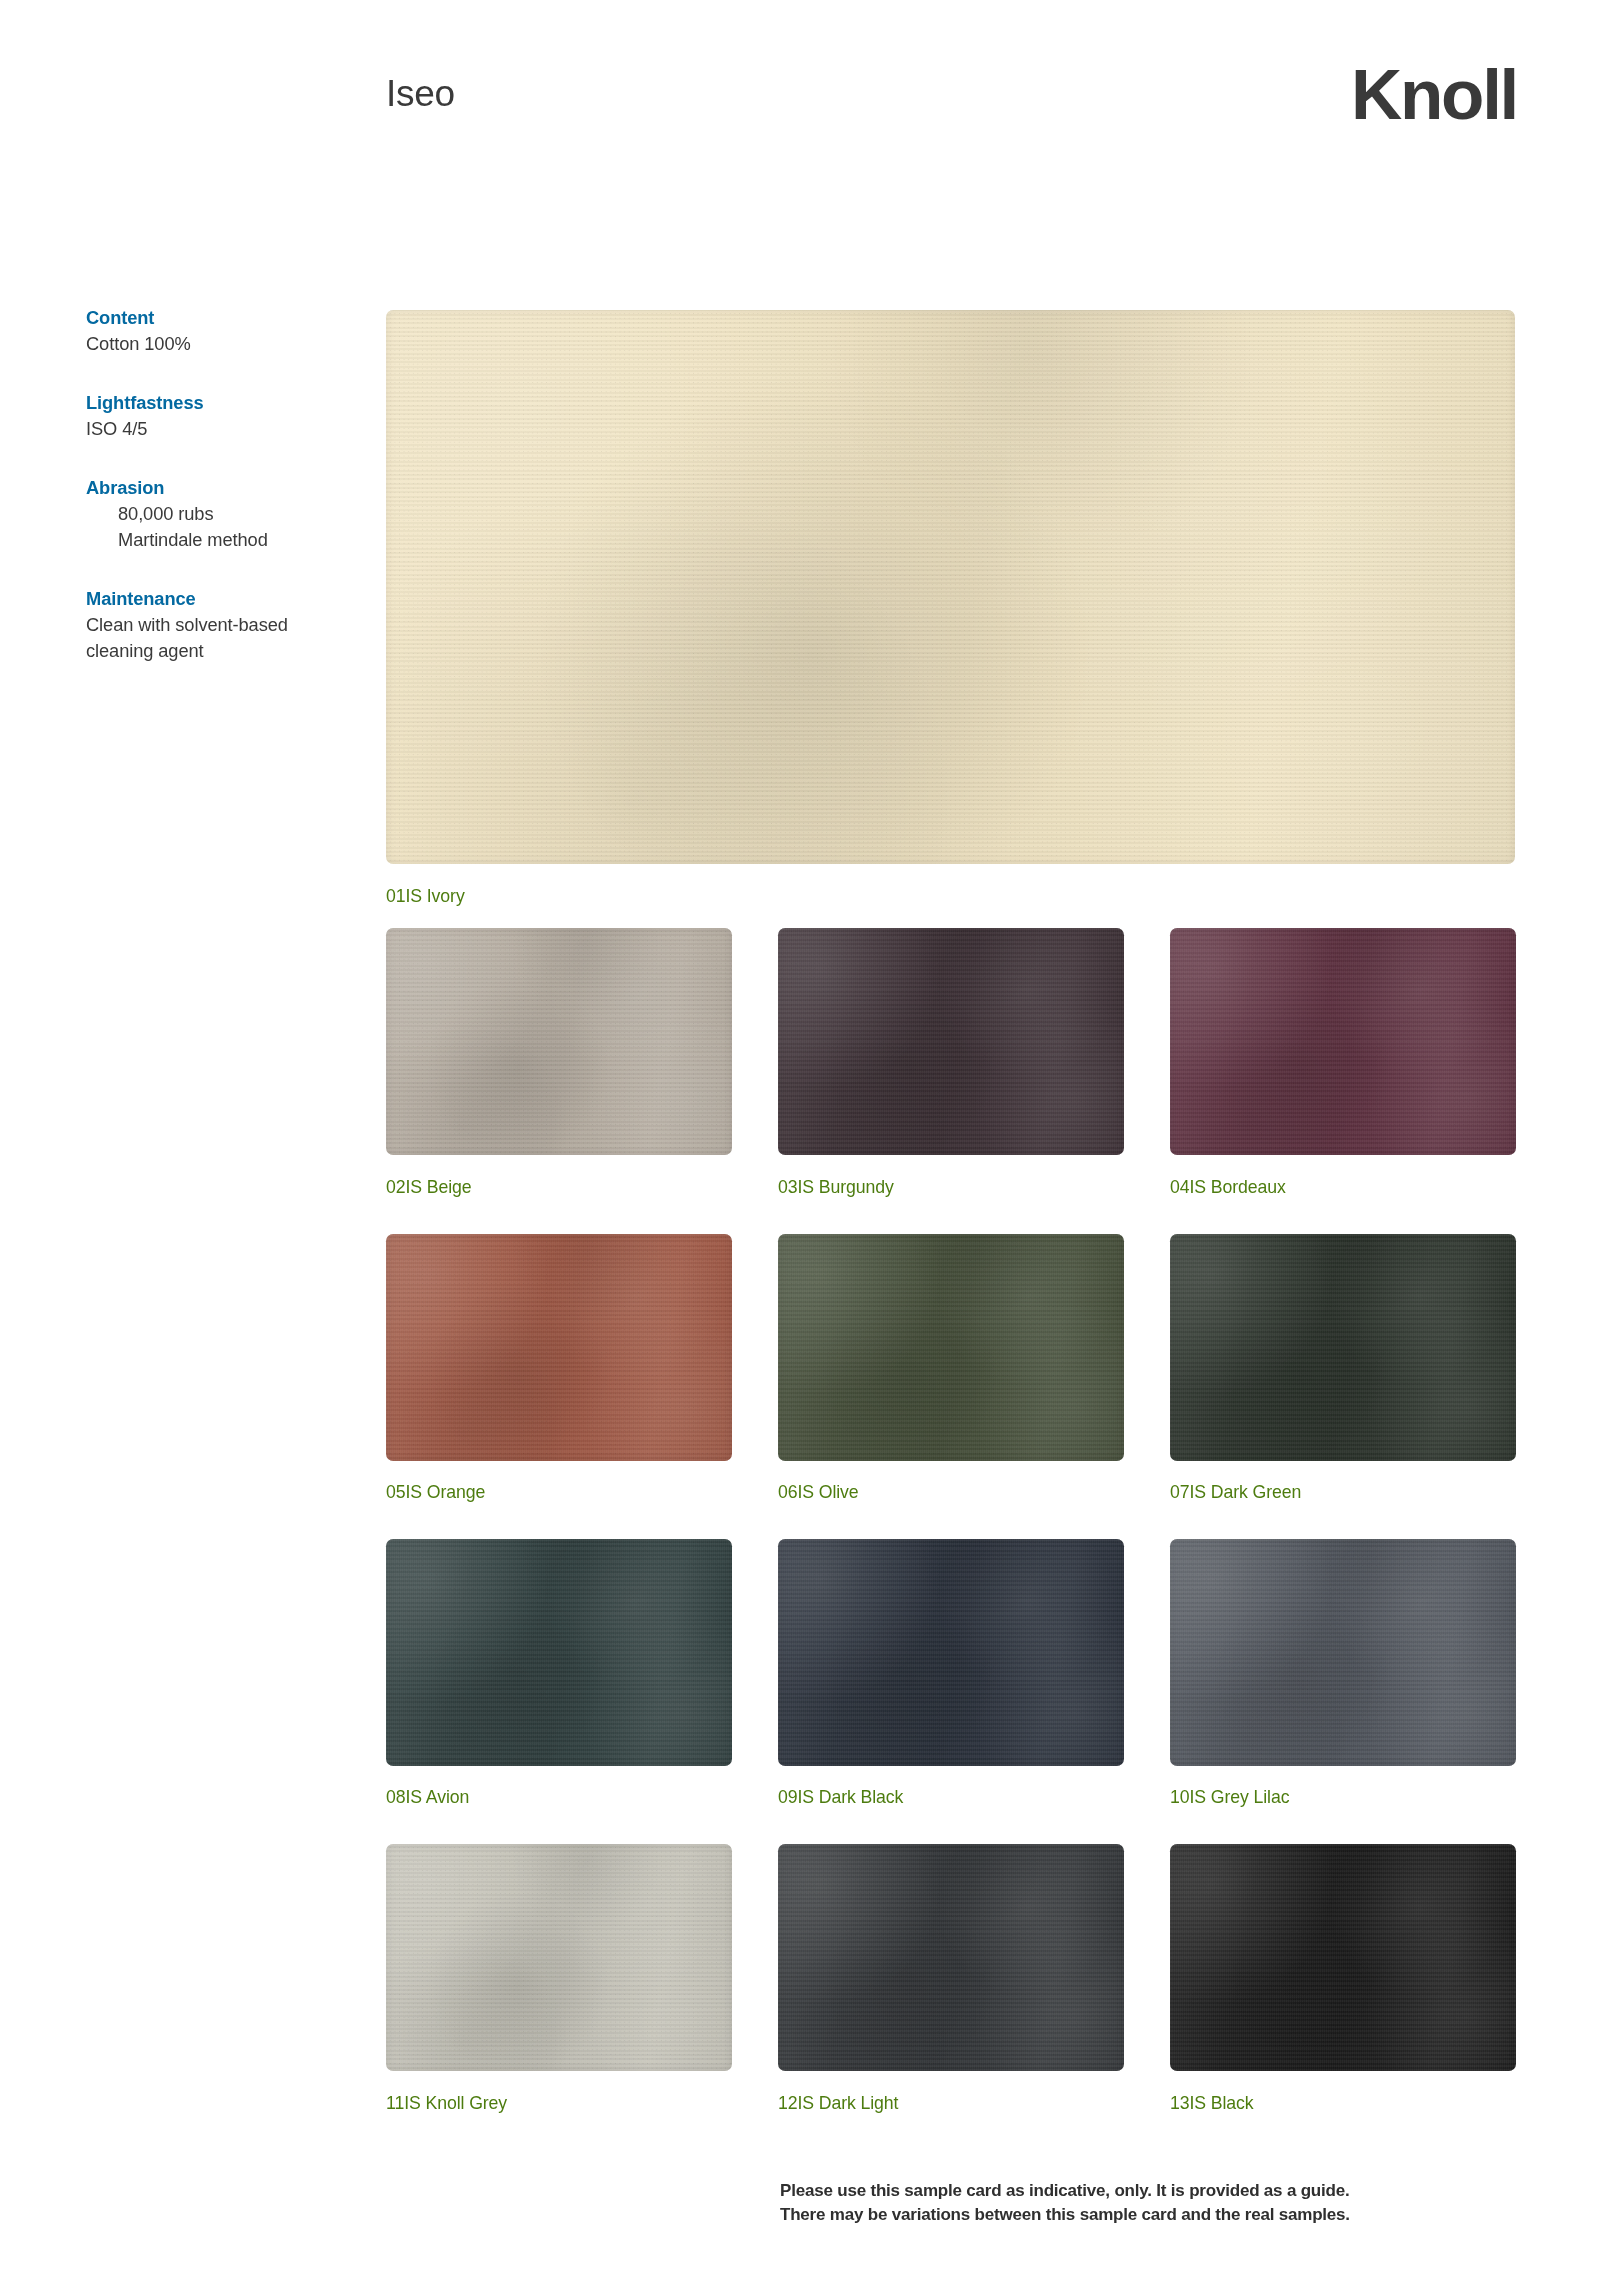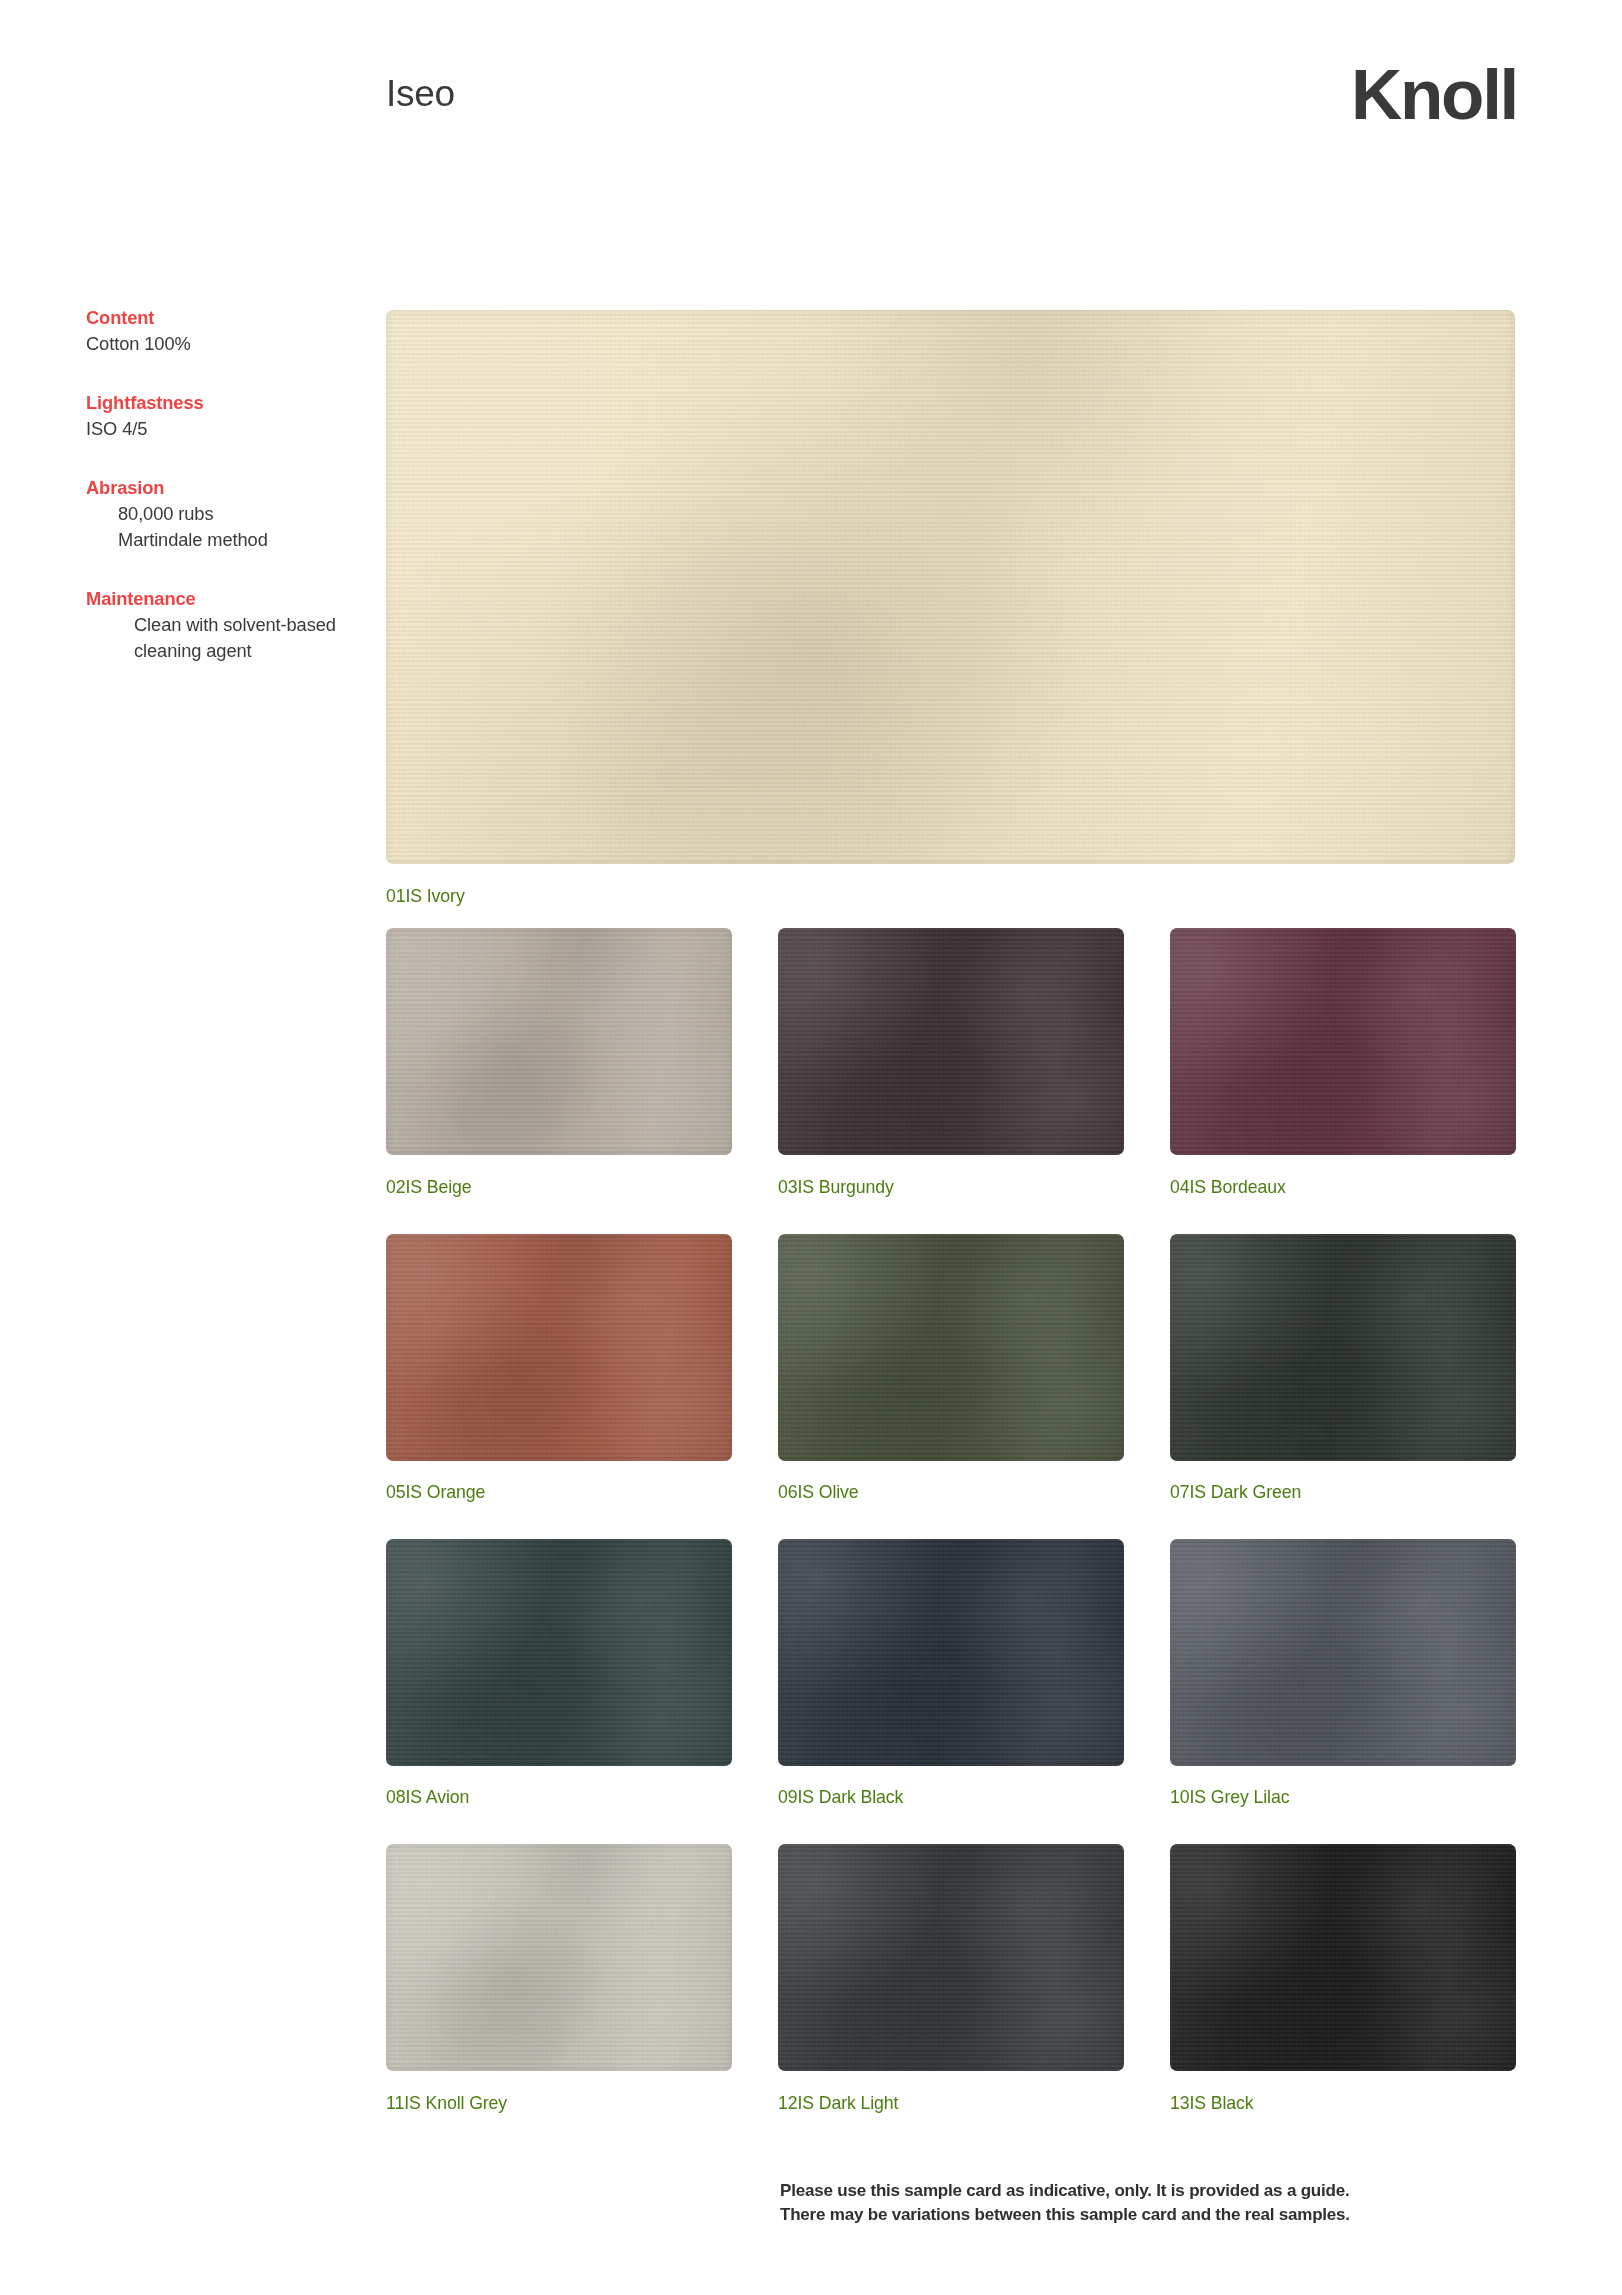--- a/index.html
+++ b/index.html
@@ -49,21 +49,21 @@
     position: absolute;
     left: 86px;
     top: 305px;
     width: 262px;
   }
   .spec-block { margin-bottom: 33px; }
   .spec-block:last-child { margin-bottom: 0; }
   .spec-label {
     font-size: 18.3px;
     font-weight: 700;
-    color: #ef4444;
+    color: #0369a1;
     line-height: 1.42;
     letter-spacing: -0.1px;
   }
   .spec-value {
     font-size: 18.3px;
     font-weight: 300;
     color: #3a3a3a;
     line-height: 1.42;
     letter-spacing: -0.1px;
   }
@@ -192,21 +192,21 @@
     <div class="spec-label">Lightfastness</div>
     <div class="spec-value" style="white-space: pre-line;">ISO 4/5</div>
   </div>
   <div class="spec-block">
     <div class="spec-label">Abrasion</div>
     <div class="spec-value" style="white-space: pre-line; margin-left: 32px;">80,000 rubs
 Martindale method</div>
   </div>
   <div class="spec-block">
     <div class="spec-label">Maintenance</div>
-    <div class="spec-value" style="white-space: pre-line; margin-left: 48px;">Clean with solvent-based
+    <div class="spec-value" style="white-space: pre-line;">Clean with solvent-based
 cleaning agent</div>
   </div>
 </div>
 
 <div class="swatch-area">
 
   <div class="hero-cell">
     <div class="swatch swatch-hero tex-edge" style="background-color: rgb(241, 228, 194);">
       <div class="tex tex-pile"></div>
       <div class="tex tex-weave"></div>

